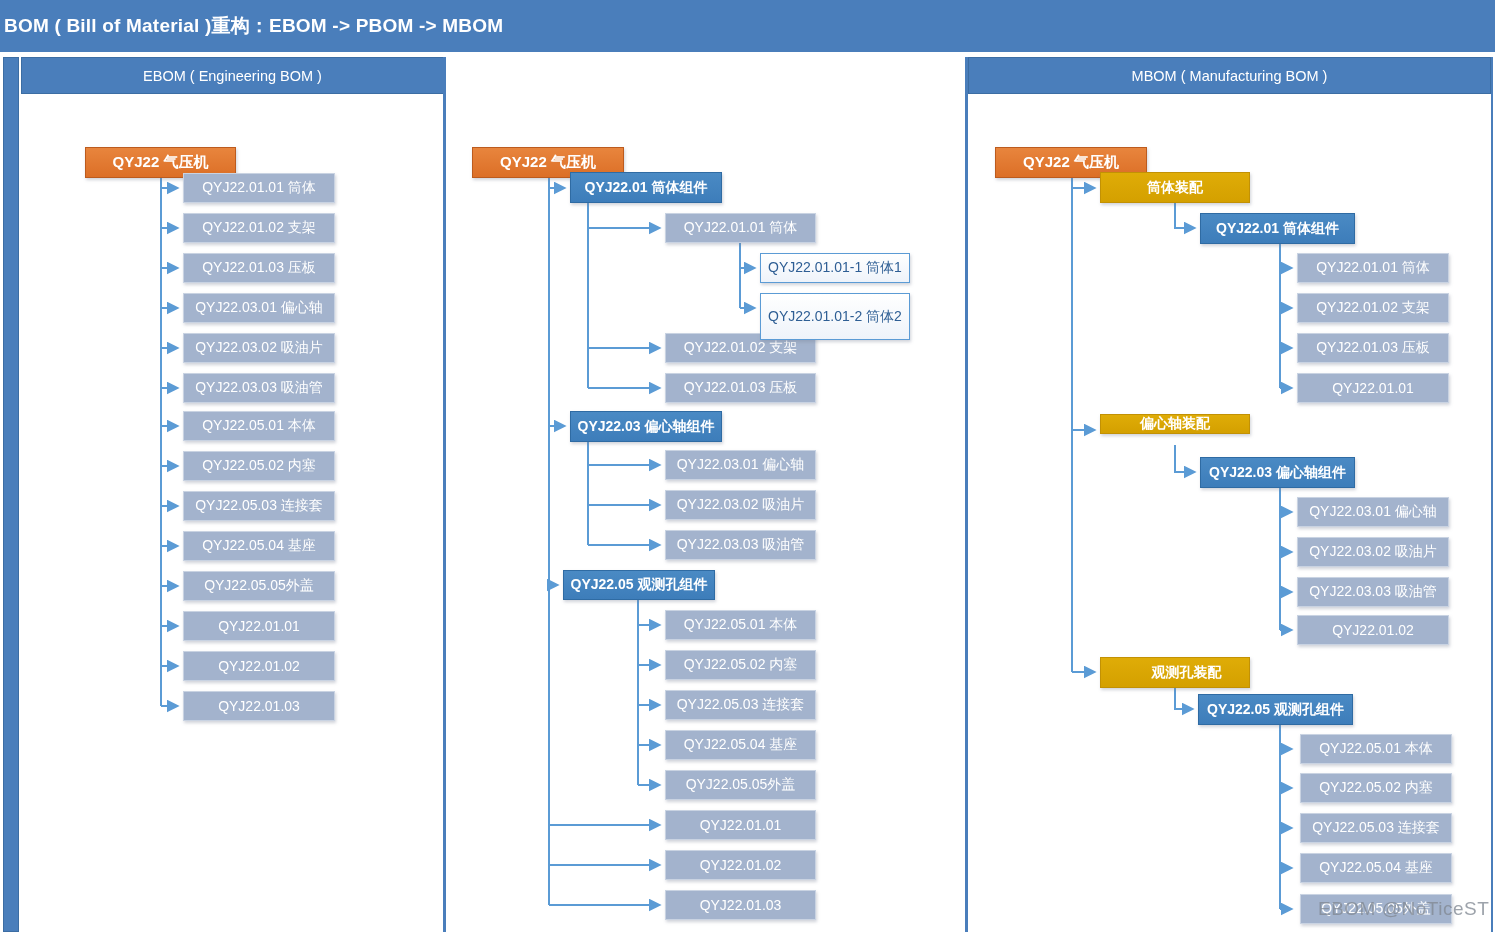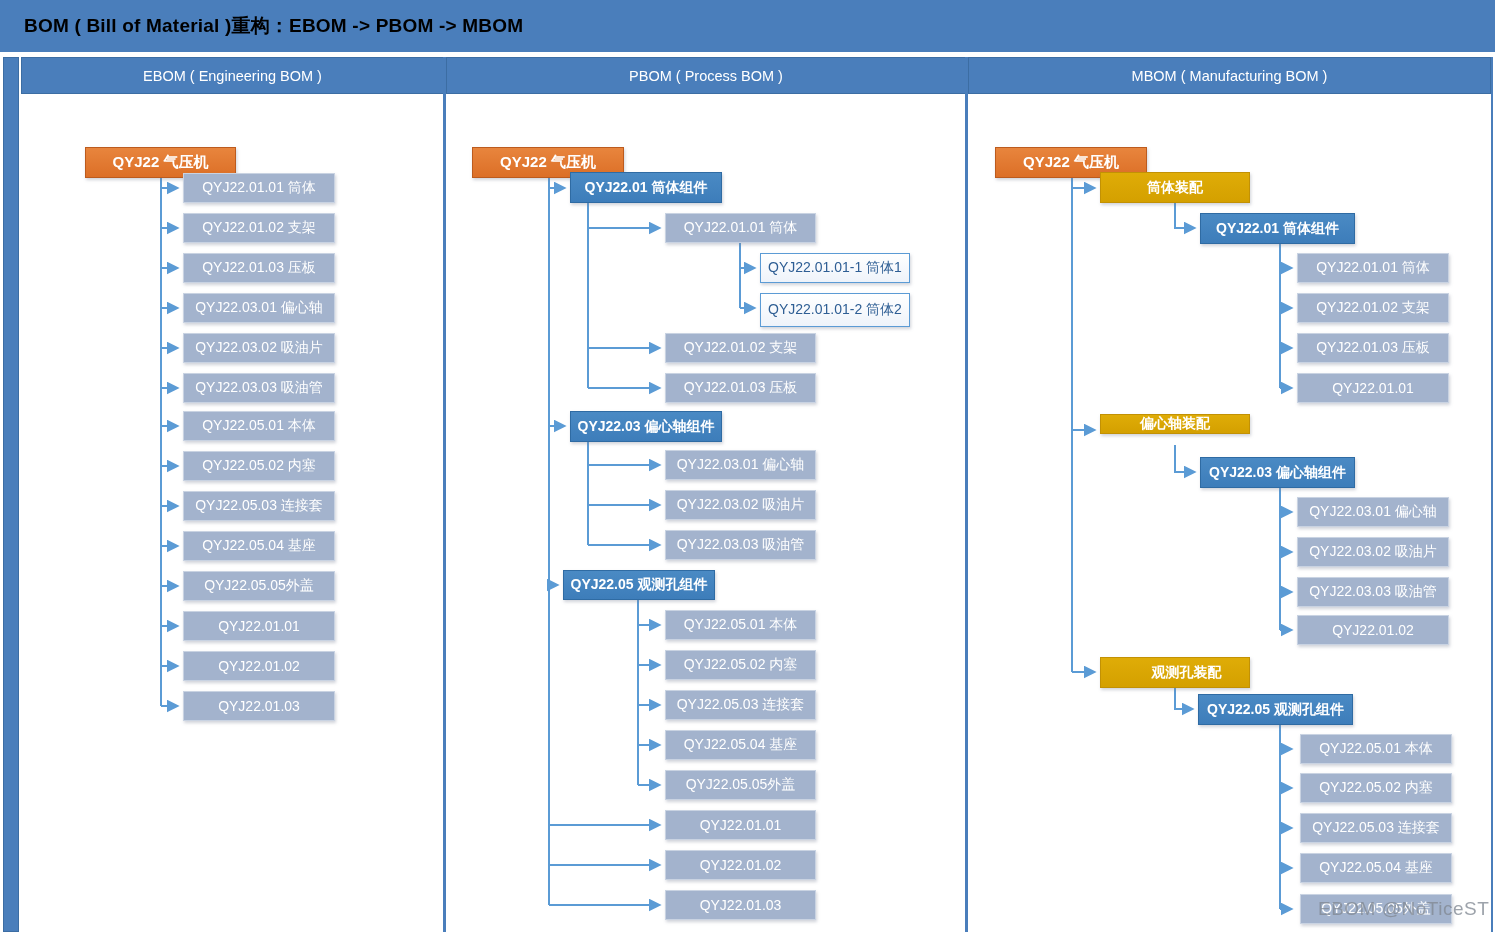--- a/index.html
+++ b/index.html
@@ -4,21 +4,21 @@
 <style>
   html,body{margin:0;padding:0;background:#fff;}
   #canvas{
     position:relative;width:1495px;height:932px;overflow:hidden;background:#fff;
     font-family:"Liberation Sans","DejaVu Sans",sans-serif;
   }
   .title-bar{
     position:absolute;left:0;top:0;width:1495px;height:52px;
     background:#4A7EBB;display:flex;align-items:center;
   }
-  .title-text{color:#000000;font-size:19px;font-weight:600;padding-left:24px;letter-spacing:.2px;}
+  .title-text{color:#ffffff;font-size:19px;font-weight:600;padding-left:4px;letter-spacing:.2px;}
   .col-header{
     position:absolute;top:57px;height:37px;background:#4A7EBB;border:1px solid #3C6DA3;
     display:flex;align-items:center;justify-content:center;color:#fff;font-size:14.5px;box-sizing:border-box;
   }
   .edge-bar{position:absolute;background:#4A7EBB;border:1px solid #3C6DA3;box-sizing:border-box;}
   .divider{position:absolute;background:#4A7EBB;}
   .node{
     position:absolute;box-sizing:border-box;display:flex;align-items:center;justify-content:center;
     color:#fff;font-size:14px;white-space:nowrap;overflow:hidden;
     box-shadow:1px 2px 3px rgba(120,130,150,.35);
@@ -37,21 +37,20 @@
 </head>
 <body>
 
 <div id="canvas">
 
   <div class="title-bar">
     <span class="title-text">BOM ( Bill of Material )重构：EBOM -&gt; PBOM -&gt; MBOM</span>
   </div>
 
   <div class="col-header" style="left:21px;width:423px;">EBOM ( Engineering BOM )</div>
-  <div class="col-header" style="left:446px;width:520px;">PBOM ( Process BOM )</div>
   <div class="col-header" style="left:968px;width:523px;">MBOM ( Manufacturing BOM )</div>
 
   <div class="edge-bar" style="left:3px;top:57px;width:16px;height:875px;"></div>
   <div class="divider" style="left:443px;top:57px;width:3px;height:875px;"></div>
   <div class="divider" style="left:965px;top:57px;width:3px;height:875px;"></div>
   <div class="divider" style="left:1491px;top:57px;width:2px;height:875px;"></div>
 
   <svg class="connectors">
     <defs>
       <marker id="arw" viewBox="0 0 10 10" refX="8" refY="5" markerWidth="6.5" markerHeight="6.5" orient="auto-start-reverse">
@@ -156,21 +155,21 @@
   <div class="node part" style="left:665px;top:530px;width:151px;height:30px;">QYJ22.03.03 吸油管</div>
   <div class="node part" style="left:665px;top:610px;width:151px;height:30px;">QYJ22.05.01 本体</div>
   <div class="node part" style="left:665px;top:650px;width:151px;height:30px;">QYJ22.05.02 内塞</div>
   <div class="node part" style="left:665px;top:690px;width:151px;height:30px;">QYJ22.05.03 连接套</div>
   <div class="node part" style="left:665px;top:730px;width:151px;height:30px;">QYJ22.05.04 基座</div>
   <div class="node part" style="left:665px;top:770px;width:151px;height:30px;">QYJ22.05.05外盖</div>
   <div class="node part" style="left:665px;top:810px;width:151px;height:30px;">QYJ22.01.01</div>
   <div class="node part" style="left:665px;top:850px;width:151px;height:30px;">QYJ22.01.02</div>
   <div class="node part" style="left:665px;top:890px;width:151px;height:30px;">QYJ22.01.03</div>
   <div class="node leaf" style="left:760px;top:253px;width:150px;height:30px;">QYJ22.01.01-1 筒体1</div>
-  <div class="node leaf" style="left:760px;top:293px;width:150px;height:34px;">QYJ22.01.01-2 筒体2</div>
+  <div class="node leaf" style="left:760px;top:293px;width:150px;height:47px;">QYJ22.01.01-2 筒体2</div>
 
   <div class="node root" style="left:995px;top:123px;width:152px;height:31px;">QYJ22 气压机</div>
   <div class="node gold" style="left:1100px;top:172px;width:150px;height:31px;">筒体装配</div>
   <div class="node gold" style="left:1100px;top:414px;width:150px;height:20px;">偏心轴装配</div>
   <div class="node gold" style="left:1100px;top:657px;width:150px;height:31px;padding-left:23px;">观测孔装配</div>
   <div class="node assembly" style="left:1200px;top:213px;width:155px;height:31px;">QYJ22.01 筒体组件</div>
   <div class="node assembly" style="left:1200px;top:457px;width:155px;height:31px;">QYJ22.03 偏心轴组件</div>
   <div class="node assembly" style="left:1198px;top:694px;width:155px;height:31px;">QYJ22.05 观测孔组件</div>
   <div class="node part" style="left:1297px;top:253px;width:152px;height:30px;">QYJ22.01.01 筒体</div>
   <div class="node part" style="left:1297px;top:293px;width:152px;height:30px;">QYJ22.01.02 支架</div>

